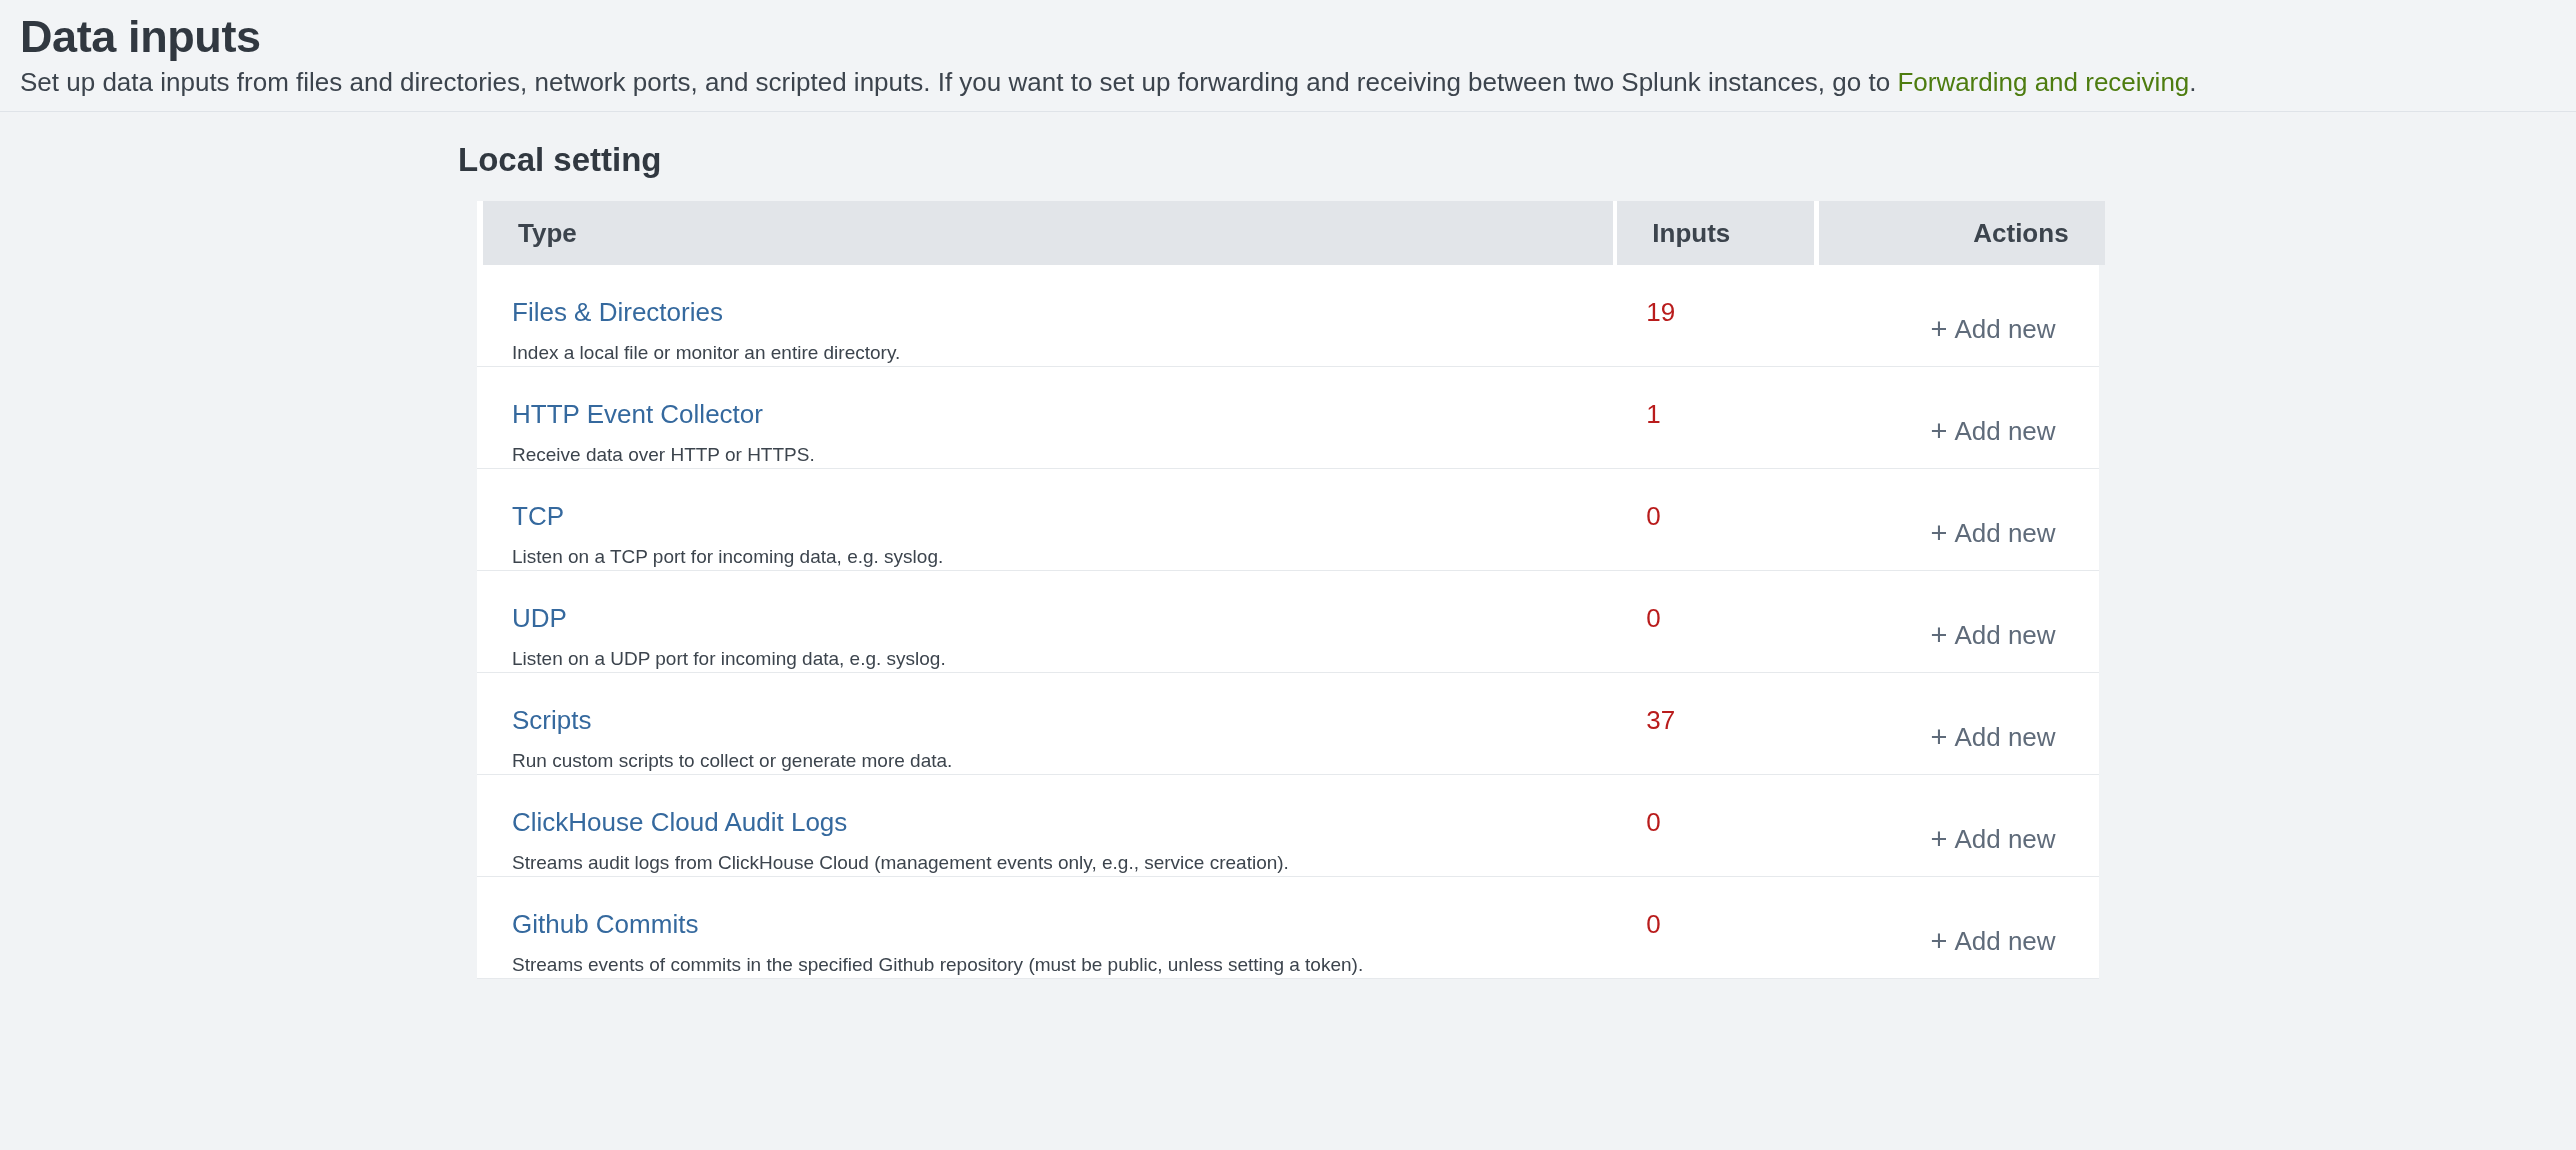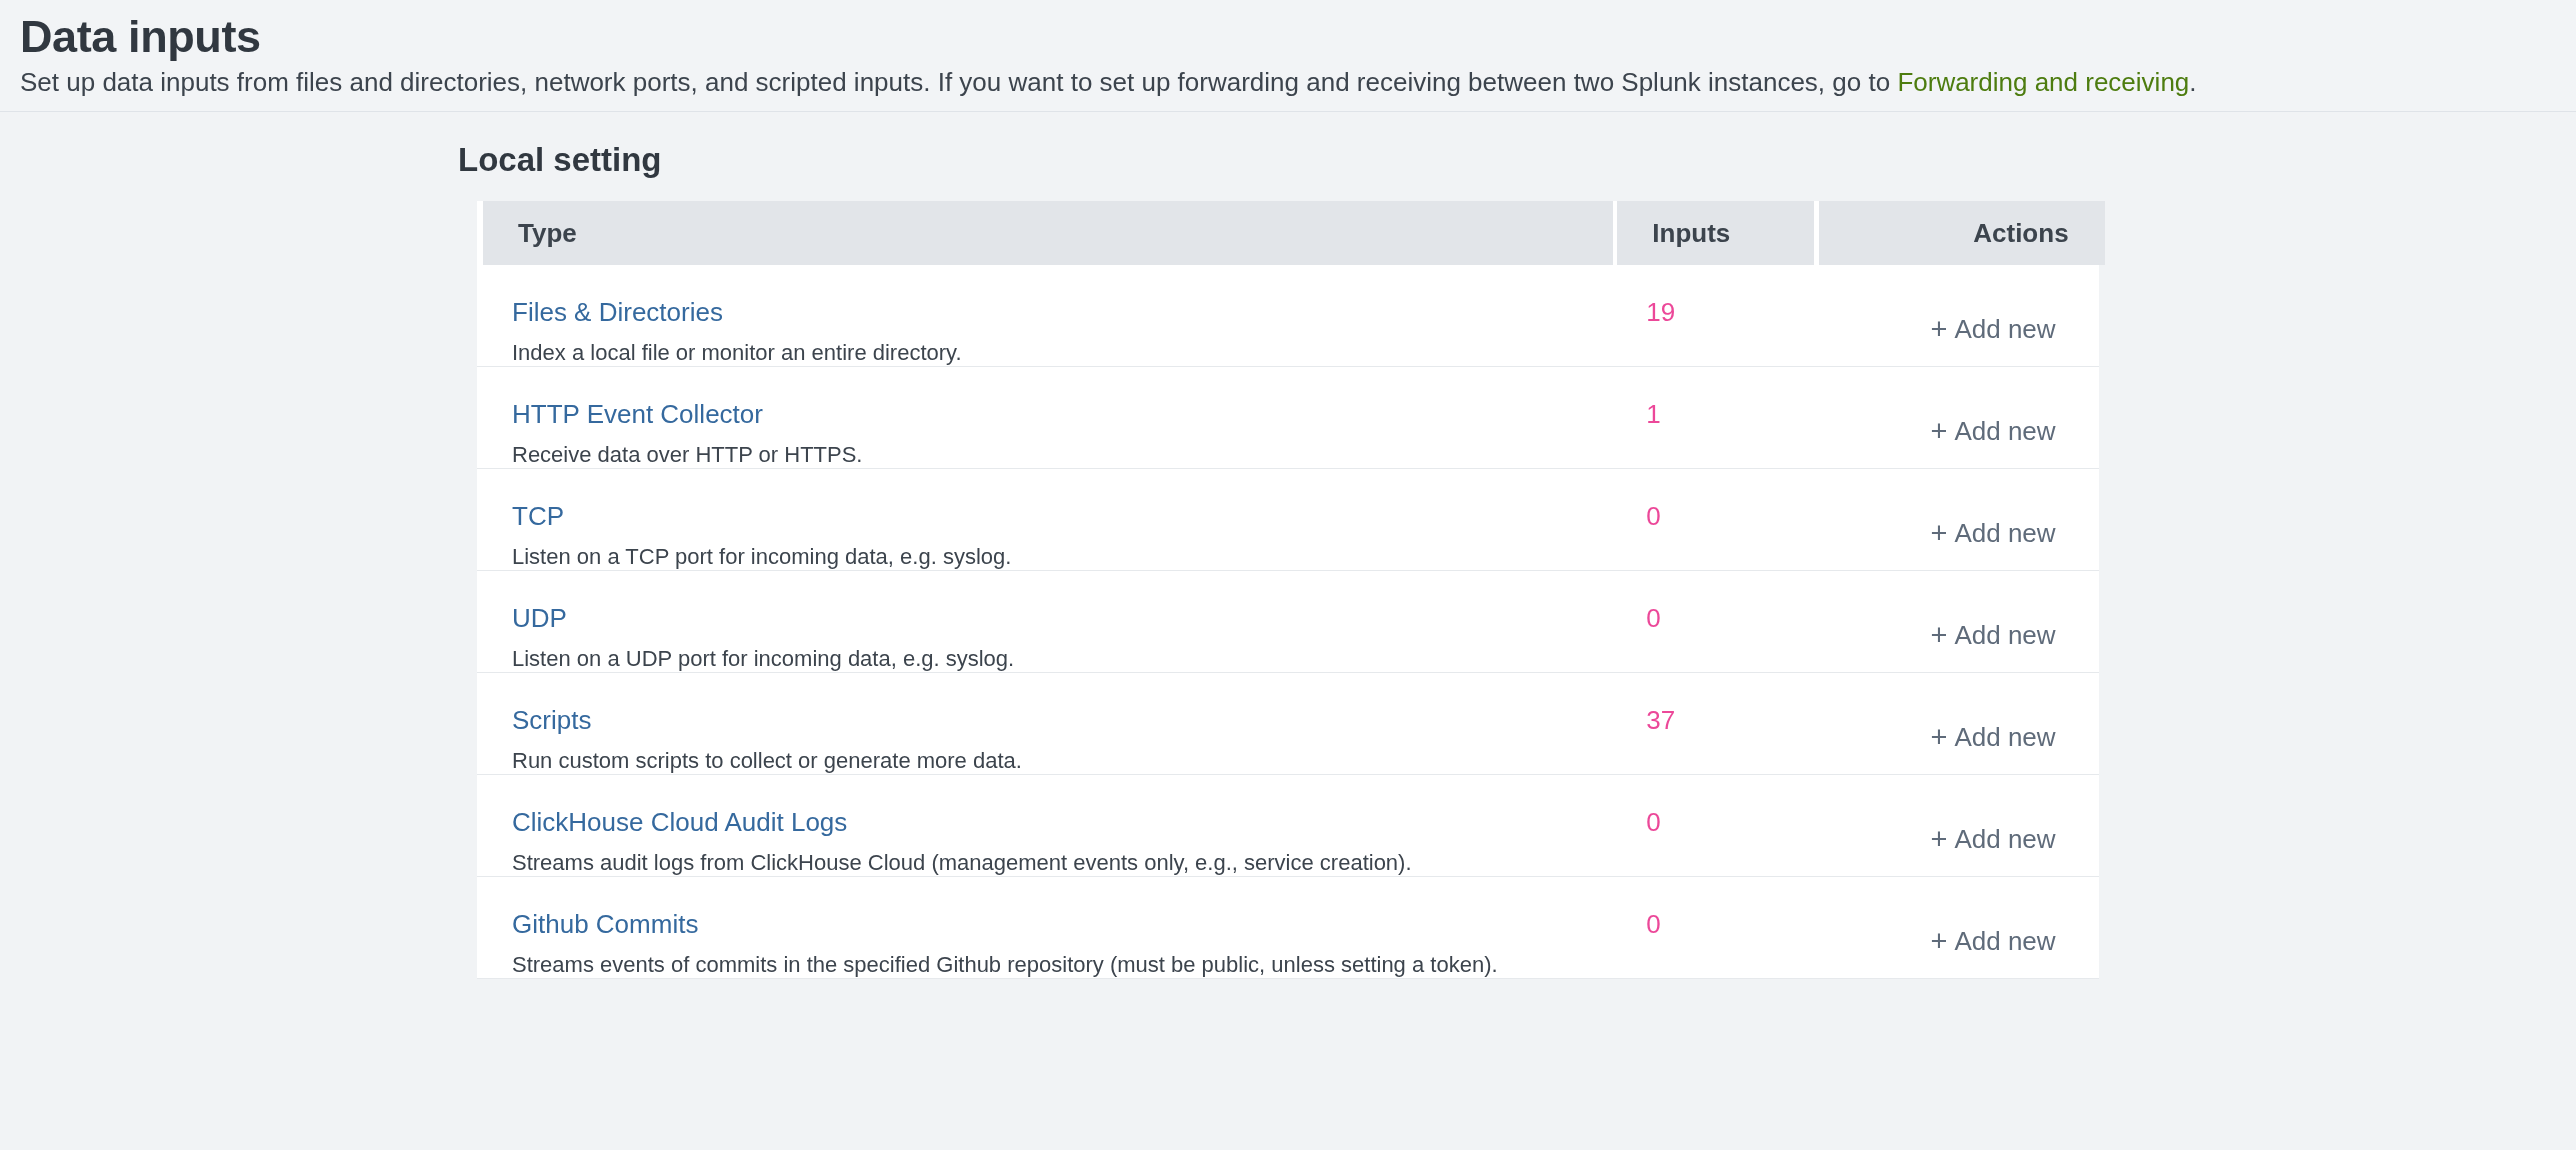--- a/index.html
+++ b/index.html
@@ -82,34 +82,34 @@
   .trow {
     display: grid;
     grid-template-columns: 1130px 197px 286px;
     column-gap: 4.3px;
     background: #ffffff;
     border-bottom: 1.7px solid #e6e9ec;
     height: 102px;
   }
   .td { padding-top: 31px; font-size: 26px; line-height: 33px; }
   .td.cell-type   { padding-left: 35px; padding-right: 26px; }
-  .td.cell-inputs { padding-left: 35px; color: #ec4899; }
+  .td.cell-inputs { padding-left: 35px; color: #b91c1c; }
   .td.cell-actions { text-align: right; padding-right: 43px; margin-top: 16px; }
 
   .type-link {
     color: #35699e;
     font-size: 26px;
     text-decoration: none;
     cursor: pointer;
     display: inline-block;
   }
   .type-desc {
     margin-top: 7px;
     color: #3c444d;
-    font-size: 22px;
+    font-size: 19px;
     white-space: nowrap;
   }
 
   .add-new-link {
     color: #5f6b7a;
     font-size: 26px;
     text-decoration: none;
     cursor: pointer;
     white-space: nowrap;
   }

